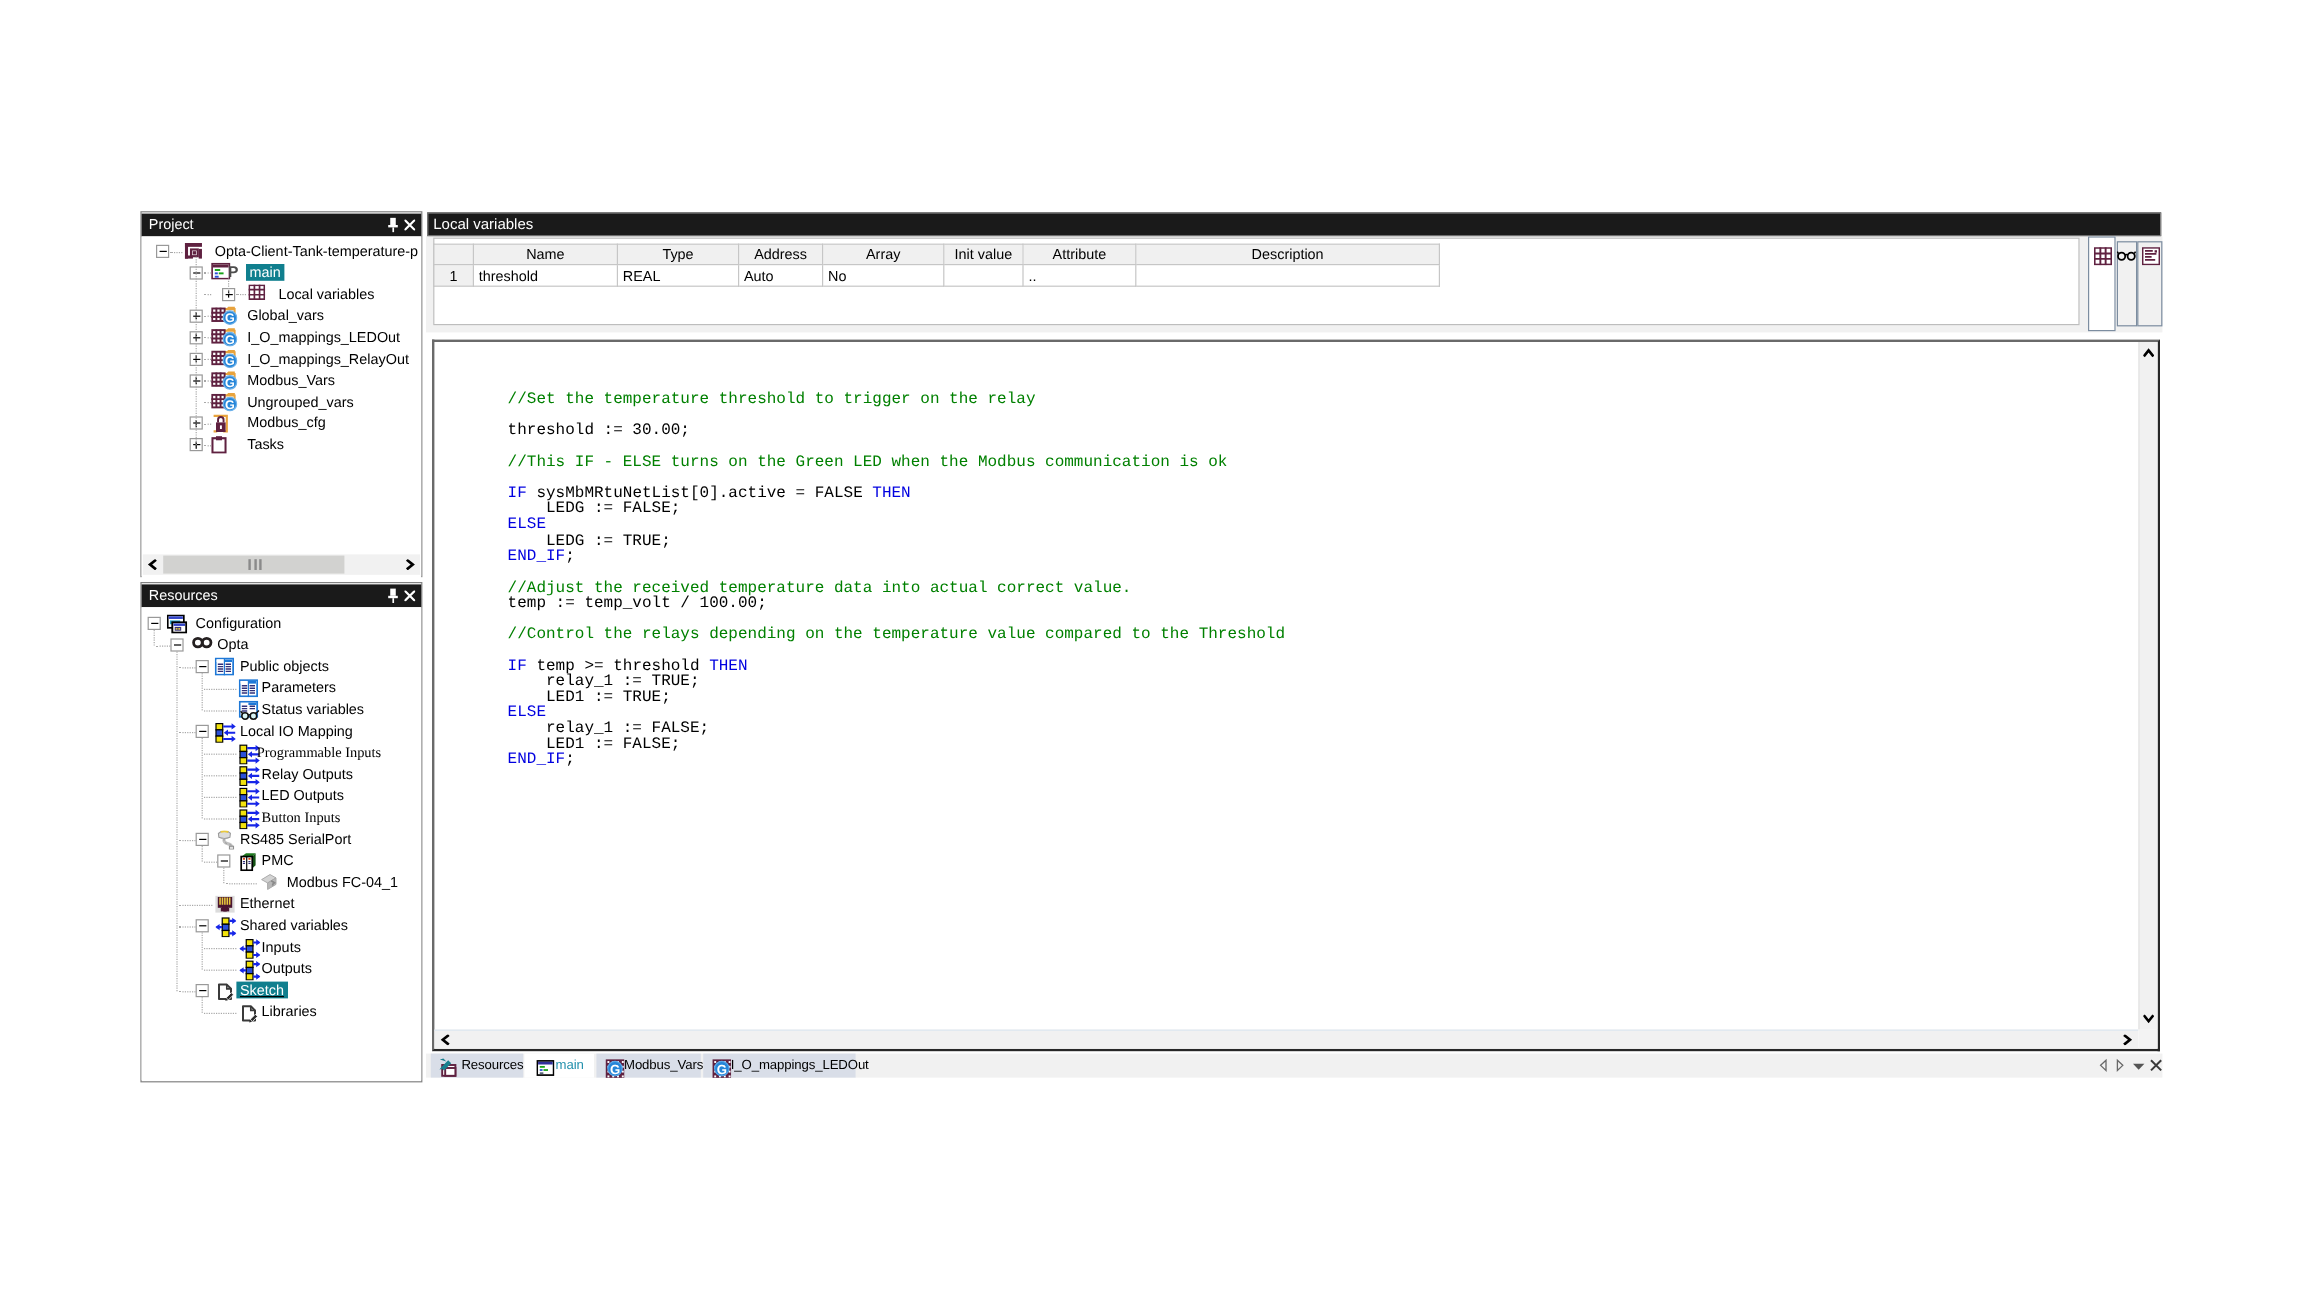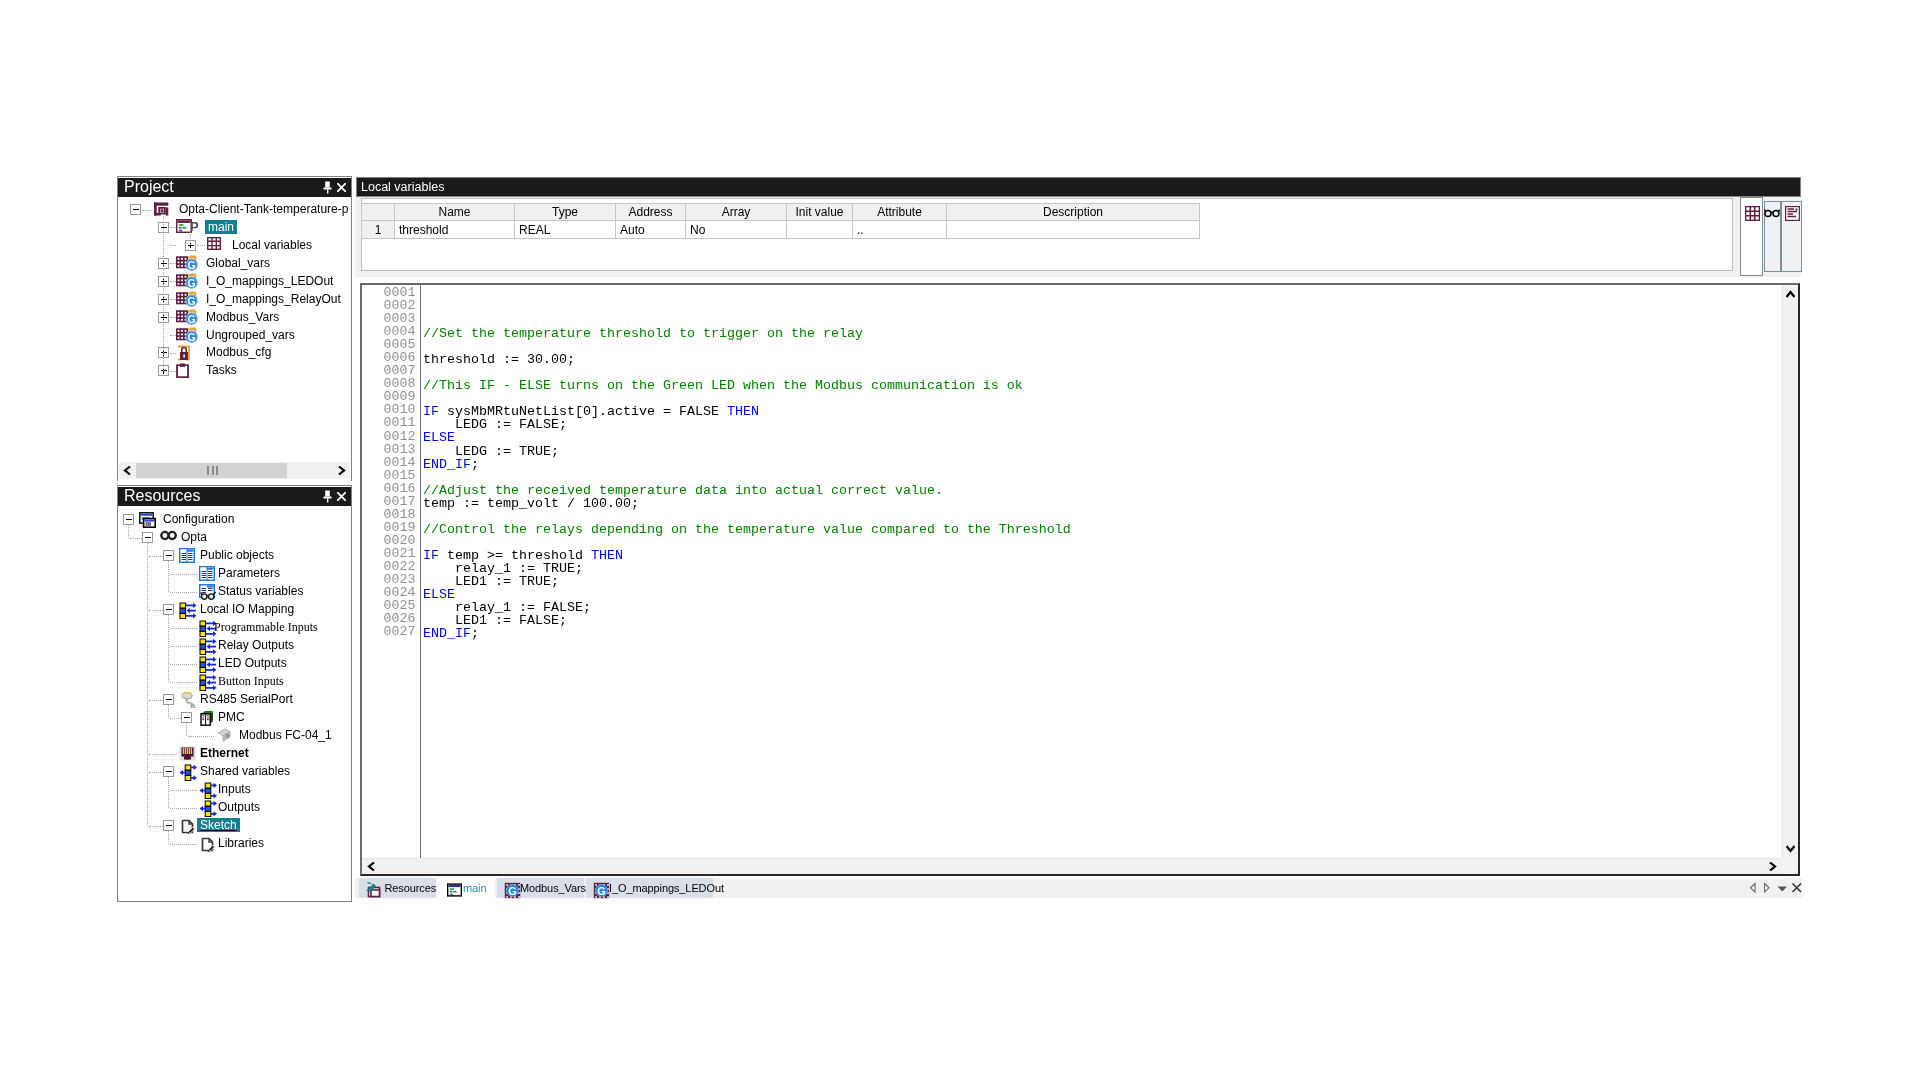--- a/index.html
+++ b/index.html
@@ -1,21 +1,21 @@
 <!DOCTYPE html>
 <html><head>
 <meta charset="utf-8">
 <style>
   * { margin:0; padding:0; box-sizing:border-box; }
   html,body { width:1920px; height:1080px; background:#ffffff; overflow:hidden;
     font-family:"Liberation Sans", sans-serif; }
   .abs { position:absolute; }
   .panel { position:absolute; border:1px solid #828282; background:#fff; }
   .ptitle { position:absolute; left:0; top:1px; right:0; height:18.5px; background:#1a1a1a;
-    color:#fff; font-size:16px; line-height:18px; padding-left:6px; }
+    color:#fff; font-size:12px; line-height:18px; padding-left:6px; }
   .trow { position:absolute; left:0; right:0; height:18px; font-size:12px; color:#000; }
   .trow .lbl { position:absolute; top:1.5px; white-space:nowrap; }
   .ebox { position:absolute; width:11px; height:11px; top:3.5px; background:#fff;
     border:1px solid #999; }
   .ebox:before, .ebox:after { content:""; position:absolute; background:#000; }
   .ebox:before { left:1.5px; right:1.5px; top:4px; height:1px; }
   .ebox.plus:after { top:1.5px; bottom:1.5px; left:4px; width:1px; }
   .icon { position:absolute; top:1px; }
   .hl { background:#107f8e; color:#fff; padding:0 3px; margin-left:-3px; }
   .vdot { position:absolute; width:1px; border-left:1px dotted #a8a8a8; }
@@ -361,21 +361,21 @@
         <span class="lbl" style="left:121px;">Modbus FC-04_1</span>
       </div>
       <div class="trow" style="top:238.50px;">
         <span class="icon" style="left:61px;"><svg width="17" height="15" viewBox="0 0 17 15">
   <rect x="0.5" y="0.5" width="16" height="14" fill="#dcdcdc"></rect>
   <rect x="2.5" y="1.5" width="12" height="9" fill="#4a1430"></rect>
   <path d="M4.4 2 V8 M6.4 2 V8 M8.4 2 V8 M10.4 2 V8 M12.4 2 V8" stroke="#e8c83d" stroke-width="1.3"></path>
   <rect x="5" y="10.5" width="7" height="3" fill="#4a1430"></rect>
   <circle cx="8.5" cy="11" r="2.6" fill="#4a1430"></circle>
 </svg></span>
-        <span class="lbl" style="left:82px;font-weight:bold;">Ethernet</span>
+        <span class="lbl" style="left:82px;">Ethernet</span>
       </div>
       <div class="trow" style="top:256.50px;">
         <div class="ebox minus" style="left:45px;"></div>
         <span class="icon" style="left:61px;"><svg width="18" height="17" viewBox="0 0 18 17">
   <rect x="6.2" y="1" width="5.6" height="5.2" fill="#f3e30c" stroke="#000" stroke-width="1"></rect>
   <rect x="6.2" y="6.2" width="5.6" height="5.2" fill="#2b50d8" stroke="#000" stroke-width="1"></rect>
   <rect x="6.2" y="11.4" width="5.6" height="5.2" fill="#f3e30c" stroke="#000" stroke-width="1"></rect>
   <path d="M12 3.4 H17 M12 13.8 H17" stroke="#1726e8" stroke-width="1.8"></path>
   <path d="M14.5 0.8 L18 3.4 L14.5 6 Z M14.5 11.2 L18 13.8 L14.5 16.4 Z" fill="#1726e8"></path>
   <path d="M6 8.6 H1.5" stroke="#1726e8" stroke-width="1.8"></path>
@@ -502,21 +502,20 @@
   <div style="position:absolute; left:1426px; top:25px; width:21px; height:71px; background:#f1f1f1; border:1px solid #7c8da0;">
     <svg width="15" height="15" viewBox="0 0 15 15" style="position:absolute; left:3px; top:4px;">
       <rect x="0.5" y="0.5" width="14" height="14" fill="#fff" stroke="#5f2140" stroke-width="1.4"></rect>
       <path d="M2.5 3 H9 M2.5 5.5 H12 M2.5 8 H8 M2.5 10.5 H11" stroke="#5f2140" stroke-width="1.4"></path>
       <rect x="10.5" y="2.5" width="2" height="2" fill="#5f2140"></rect>
     </svg>
   </div>
 </div>
 
 <div id="editor">
-  <div id="gutter">0001<br>0002<br>0003<br>0004<br>0005<br>0006<br>0007<br>0008<br>0009<br>0010<br>0011<br>0012<br>0013<br>0014<br>0015<br>0016<br>0017<br>0018<br>0019<br>0020<br>0021<br>0022<br>0023<br>0024<br>0025<br>0026<br>0027<br></div>
   <div id="code"> <br> <br><span class="c">//Set the temperature threshold to trigger on the relay</span><br> <br>threshold := 30.00;<br> <br><span class="c">//This IF - ELSE turns on the Green LED when the Modbus communication is ok</span><br> <br><span class="k">IF</span> sysMbMRtuNetList[0].active = FALSE <span class="k">THEN</span><br>    LEDG := FALSE;<br><span class="k">ELSE</span><br>    LEDG := TRUE;<br><span class="k">END_IF</span>;<br> <br><span class="c">//Adjust the received temperature data into actual correct value.</span><br>temp := temp_volt / 100.00;<br> <br><span class="c">//Control the relays depending on the temperature value compared to the Threshold</span><br> <br><span class="k">IF</span> temp &gt;= threshold <span class="k">THEN</span><br>    relay_1 := TRUE;<br>    LED1 := TRUE;<br><span class="k">ELSE</span><br>    relay_1 := FALSE;<br>    LED1 := FALSE;<br><span class="k">END_IF</span>;<br> <br></div>
 
   <div class="sb" style="top:0; right:0; width:16px; bottom:16px; border-left:1px solid #e2e2e2;">
     <svg width="9" height="8" style="left:3px; top:5px;">
         <path d="M0.5 7 L4.5 2 L8.5 7" stroke="#000" stroke-width="2.2" fill="none"></path>
       </svg>
     <svg width="9" height="8" style="left:3px; bottom:5px;">
         <path d="M0.5 1 L4.5 6 L8.5 1" stroke="#000" stroke-width="2.2" fill="none"></path>
       </svg>
   </div>

